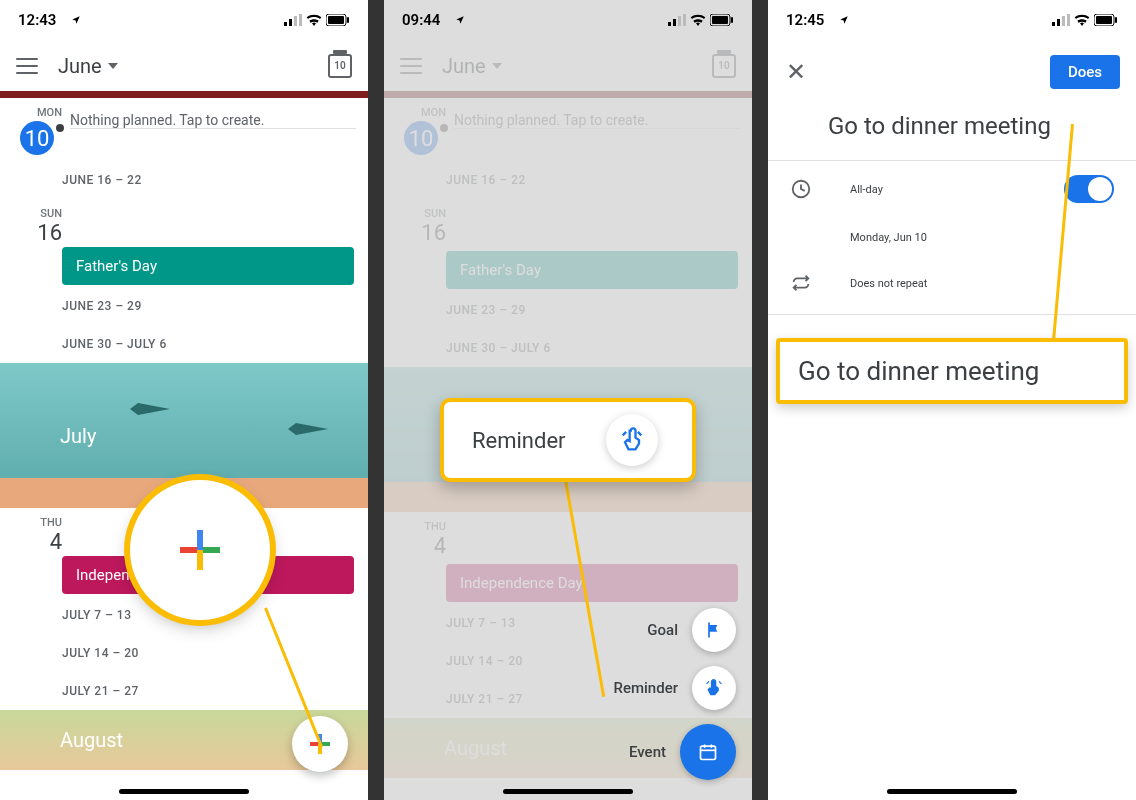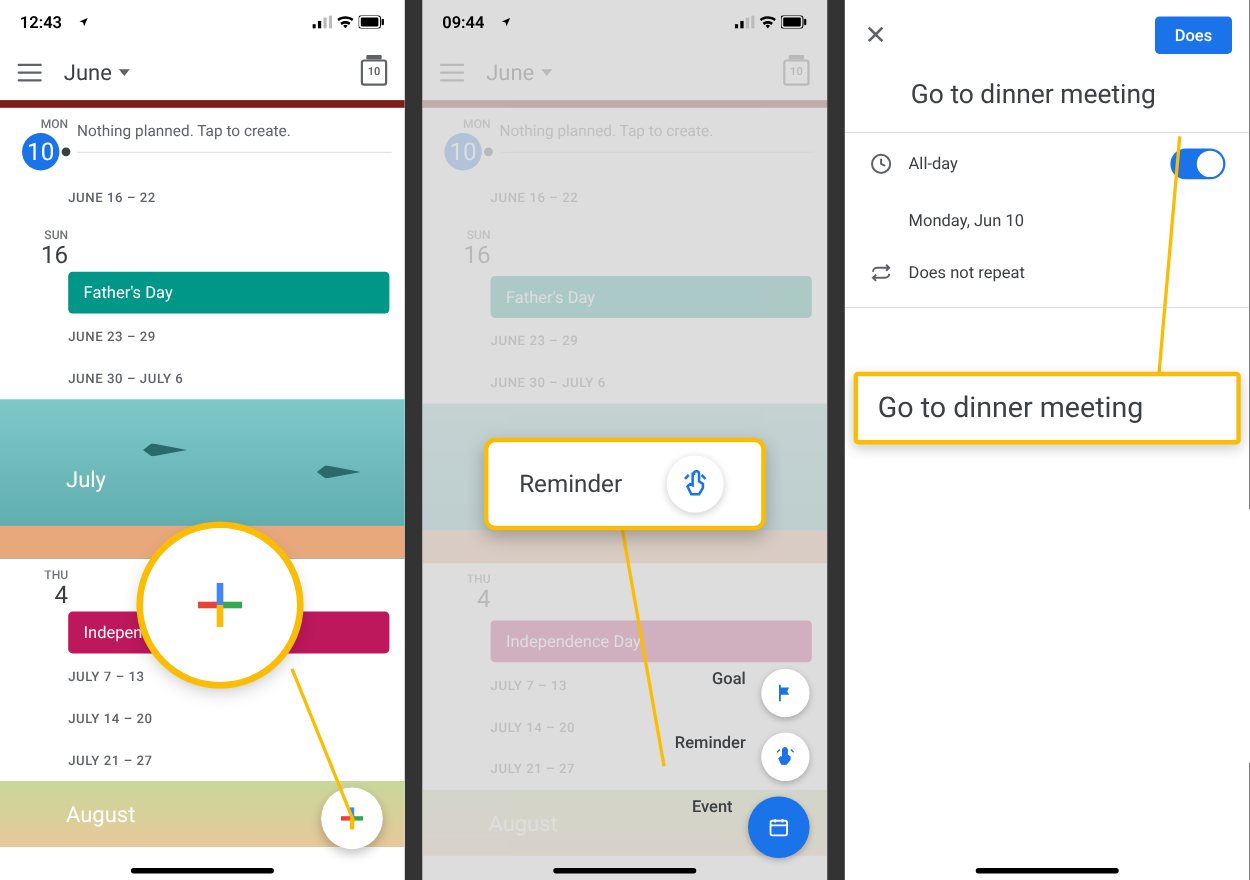--- a/index.html
+++ b/index.html
@@ -24,21 +24,21 @@
   .today-icon span { position:absolute; top:4px; left:0; right:0; text-align:center; font-size:10px; color:#5f6368; font-weight:600; }
   
   
   .agenda { padding:0; }
   .day-row { display:flex; padding:8px 12px 4px; min-height:40px; }
   .day-col { width:50px; text-align:right; }
   .day-name { font-size:11px; color:#70757a; font-weight:500; }
   .day-num { font-size:22px; color:#3c4043; }
   .day-num.today { background:#1a73e8; color:#fff; width:34px; height:34px; border-radius:50%; display:flex; align-items:center; justify-content:center; margin:2px auto; }
   .day-content { flex:1; padding-left:8px; }
-  .nothing { color:#5f6368; font-size:14px; padding-top:6px; border-bottom:1px solid #e0e0e0; padding-bottom:10px; position:relative; }
+  .nothing { color:#5f6368; font-size:14px; padding-top:6px; border-bottom:1px solid #e0e0e0; position:relative; }
   .nothing::after { content:''; position:absolute; left:-14px; bottom:-4px; width:8px; height:8px; background:#3c4043; border-radius:50%; }
   .week-label { color:#5f6368; font-size:12px; font-weight:500; padding:12px 0 12px 62px; letter-spacing:0.5px; }
   .event-chip { background:#009688; color:#fff; padding:10px 14px; border-radius:4px; font-size:15px; margin:2px 14px 2px 62px; }
   .event-chip.teal2 { background:#be185d; }
   
   
   .month-banner { height:145px; position:relative; display:flex; align-items:center; padding-left:60px; color:#fff; font-size:20px; overflow:hidden; }
   .july-bg { background:linear-gradient(#7ec8c8 0%, #5aa8a8 100%); }
   .july-bg::after { content:''; position:absolute; bottom:0; left:0; right:0; height:30px; background:#e8a87c; }
   .aug-bg { background:linear-gradient(#c8d89a, #e8c89a); height:60px; }
@@ -60,37 +60,37 @@
   .callout-circle .plus-g { width:40px; height:40px; }
   .callout-circle .plus-g .h { top:17px; width:40px; height:6px; }
   .callout-circle .plus-g .h::before { width:20px; height:6px; }
   .callout-circle .plus-g .h::after { width:20px; height:6px; }
   .callout-circle .plus-g .v { left:17px; width:6px; height:40px; }
   .callout-circle .plus-g .v::before { width:6px; height:20px; }
   .callout-circle .plus-g .v::after { width:6px; height:20px; }
   
   
   .speed-dial { position:absolute; bottom:20px; right:16px; z-index:20; display:flex; flex-direction:column; align-items:flex-end; gap:14px; }
-  .dial-item { display:flex; gap:14px; }
+  .dial-item { display:flex; align-items:center; gap:14px; }
   .dial-label { color:#3c4043; font-size:15px; font-weight:500; }
   .dial-btn { width:44px; height:44px; border-radius:50%; background:#fff; box-shadow:0 2px 6px rgba(0,0,0,0.25); display:flex; align-items:center; justify-content:center; }
   .dial-btn.primary { width:56px; height:56px; background:#1a73e8; }
   .dial-btn svg { width:20px; height:20px; }
   
   
   .reminder-callout { position:absolute; top:398px; left:50%; transform:translateX(-50%); width:256px; height:84px; background:#fff; border:4px solid #fbbc04; border-radius:10px; box-shadow:0 6px 16px rgba(0,0,0,0.25); z-index:30; display:flex; align-items:center; padding:0 16px 0 28px; gap:40px; }
   .reminder-callout-label { font-size:22px; color:#3c4043; }
   .reminder-callout .tap-circle { width:52px; height:52px; border-radius:50%; background:#fff; box-shadow:0 2px 8px rgba(0,0,0,0.2); display:flex; align-items:center; justify-content:center; }
   
   
   .p3-header { height:64px; display:flex; align-items:center; padding:0 16px; gap:16px; z-index:10; position:relative; }
   .close-x { font-size:24px; color:#5f6368; width:24px; text-align:center; }
   .save-btn { margin-left:auto; background:#1a73e8; color:#fff; border:none; padding:8px 18px; border-radius:4px; font-size:15px; font-weight:500; }
   .p3-title { font-size:24px; color:#3c4043; padding:8px 0 20px 60px; border-bottom:1px solid #e0e0e0; }
-  .p3-row { display:flex; align-items:center; padding:14px 22px; gap:14px; font-size:15px; color:#3c4043; }
+  .p3-row { display:flex; align-items:center; padding:14px 22px; gap:38px; font-size:11px; color:#3c4043; }
   .p3-icon { width:22px; height:22px; color:#5f6368; display:flex; align-items:center; justify-content:center; }
   .p3-row .spacer { width:22px; }
   .toggle { margin-left:auto; width:50px; height:28px; background:#1a73e8; border-radius:14px; position:relative; }
   .toggle::after { content:''; position:absolute; right:2px; top:2px; width:24px; height:24px; background:#fff; border-radius:50%; }
   .p3-divider { height:1px; background:#e0e0e0; margin-top:6px; }
   
   .p3-callout { position:absolute; top:338px; left:8px; right:8px; background:#fff; border:4px solid #fbbc04; border-radius:4px; padding:14px 18px; font-size:26px; color:#3c4043; z-index:30; box-shadow:0 4px 12px rgba(0,0,0,0.2); }
   
   .home-ind { position:absolute; bottom:6px; left:50%; transform:translateX(-50%); width:130px; height:5px; background:#000; border-radius:3px; z-index:40; }
   
@@ -321,20 +321,44 @@
           <path stroke="#1a73e8" stroke-width="2" fill="none" d="M11 4a2 2 0 014 0v6l3 2v3l-3 5H9l-3-6 2-2 2 1V4zM7 5l-3 3M17 5l3 3"></path>
         </svg>
     </div>
   </div>
   <div class="annot-line" style="left:180px; top:480px; width:3px; height:220px; transform:rotate(-10deg); transform-origin:top;"></div>
 
   <div class="home-ind"></div>
 </div>
 
 <div class="phone">
+  <div class="status-bar">
+    <div class="status-left">
+      <span>12:45</span>
+      <svg class="loc-icon" viewBox="0 0 24 24">
+          <path fill="#000" d="M3 11l18-8-8 18-2-8z"></path>
+        </svg>
+    </div>
+    <div class="status-right">
+      <svg width="18" height="12">
+          <rect x="0" y="8" width="3" height="4" fill="#000"></rect>
+          <rect x="5" y="5" width="3" height="7" fill="#000"></rect>
+          <rect x="10" y="2" width="3" height="10" fill="#bbb"></rect>
+          <rect x="15" y="0" width="3" height="12" fill="#bbb"></rect>
+        </svg>
+      <svg width="16" height="12" viewBox="0 0 24 18">
+          <path fill="#000" d="M12 18l-3-4c2-1.5 4-1.5 6 0zM5 10c4-3 10-3 14 0l-2 3c-3-2-7-2-10 0zM1 5c6-5 16-5 22 0l-2 2.5c-5-4-13-4-18 0z"></path>
+        </svg>
+      <svg width="24" height="12">
+          <rect x="0" y="0" width="20" height="12" rx="3" fill="none" stroke="#000" stroke-width="1"></rect>
+          <rect x="2" y="2" width="16" height="8" rx="1" fill="#000"></rect>
+          <rect x="21" y="3" width="2" height="6" rx="1" fill="#000"></rect>
+        </svg>
+    </div>
+  </div>
 
   <div class="p3-header">
     <div class="close-x">✕</div>
     <button class="save-btn">Does</button>
   </div>
 
   <div class="p3-title">Go to dinner meeting</div>
 
   <div class="p3-row">
     <div class="p3-icon">

